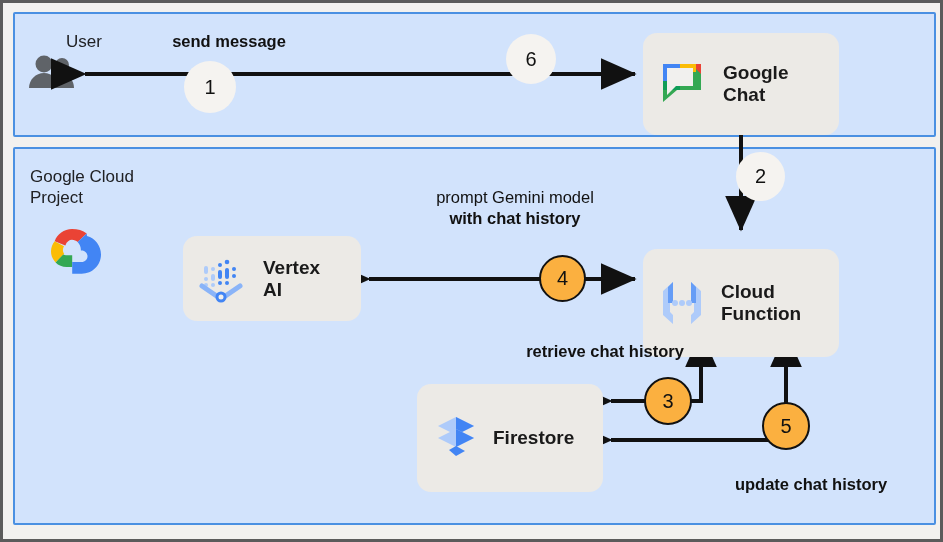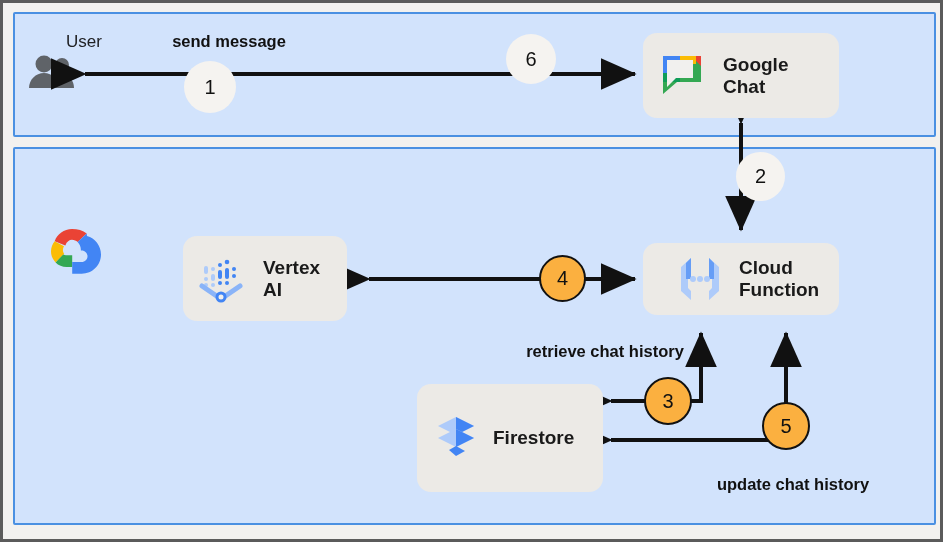--- a/index.html
+++ b/index.html
@@ -10,27 +10,27 @@
   #panel-user{left:10px;top:9px;width:923px;height:125px;}
   #panel-gcp{left:10px;top:144px;width:923px;height:378px;}
 
   .zone-label{position:absolute;font-size:17px;color:#202124;line-height:1.25;white-space:pre-line;}
 
   .node{position:absolute;background:#eceae6;border-radius:14px;box-sizing:border-box;
         display:flex;align-items:center;}
   .node .ico{flex:0 0 auto;display:flex;align-items:center;justify-content:center;}
   .node .ttl{font-size:19px;font-weight:bold;color:#1a1a1a;line-height:1.15;white-space:pre-line;}
 
-  #node-chat{left:640px;top:30px;width:196px;height:85px;}
+  #node-chat{left:640px;top:30px;width:196px;height:102px;}
   #node-chat .ico{width:62px;margin-left:8px;}
   #node-chat .ttl{margin-left:10px;}
-  #node-vertex{left:180px;top:233px;width:164px;height:85px;}
+  #node-vertex{left:180px;top:233px;width:178px;height:85px;}
   #node-vertex .ico{width:62px;margin-left:8px;}
   #node-vertex .ttl{margin-left:10px;}
-  #node-cf{left:640px;top:240px;width:196px;height:72px;padding-left:18px;}
+  #node-cf{left:640px;top:246px;width:196px;height:108px;}
   #node-cf .ico{width:62px;margin-left:8px;}
   #node-cf .ttl{margin-left:8px;}
   #node-fs{left:414px;top:381px;width:186px;height:108px;}
   #node-fs .ico{width:58px;margin-left:10px;}
   #node-fs .ttl{margin-left:8px;}
 
   .flabel{position:absolute;font-size:16.5px;color:#111;line-height:1.3;white-space:pre-line;text-align:center;}
   .flabel.b{font-weight:bold;text-align:center;}
 
   .badge{position:absolute;border-radius:50%;display:flex;align-items:center;justify-content:center;
@@ -43,20 +43,22 @@
 </style>
 </head>
 <body>
 
 <div id="stage">
 
   <div class="panel" id="panel-user"></div>
   <div class="panel" id="panel-gcp"></div>
 
   <div class="zone-label" style="left:19px;top:28px;margin-left:44px;">User</div>
+  <div class="zone-label" style="left:27px;top:163px;">Google Cloud
+Project</div>
 
   <div class="usericon" style="left:24px;top:52px;">
     <svg width="52" height="36" viewBox="0 0 52 36">
       <circle cx="17" cy="9" r="8.5" fill="#5f6368"></circle>
       <path d="M2 33c0-8.3 6.7-15 15-15s15 6.7 15 15z" fill="#5f6368"></path>
       <circle cx="35" cy="10" r="7" fill="#5f6368"></circle>
       <path d="M26 33c0-7 4.5-12.5 10.5-12.5S47 26 47 33z" fill="#5f6368"></path>
     </svg>
   </div>
 
@@ -168,23 +170,27 @@
         <path d="M8 26 L26 17 L44 26 L26 35 z" fill="#aecbfa"></path>
         <path d="M26 17 L44 26 L26 35 z" fill="#4285f4"></path>
         <path d="M19 38 L26 34 L35 39 L26 44 z" fill="#4285f4"></path>
       </svg>
     </span>
     <span class="ttl">Firestore</span>
   </div>
 
   <div class="flabel b" style="left:156px;top:28px;width:140px;">send message</div>
 
+  <div style="position:absolute;left:383px;top:184px;width:258px;text-align:center;">
+    <div class="flabel" style="position:static;width:100%;">prompt Gemini model</div>
+    <div class="flabel b" style="position:static;width:100%;">with chat history</div>
+  </div>
 
   <div class="flabel b" style="left:467px;top:338px;width:270px;">retrieve chat history</div>
-  <div class="flabel b" style="left:690px;top:471px;width:200px;">update chat history</div>
+  <div class="flabel b" style="left:708px;top:471px;width:200px;">update chat history</div>
 
   <div class="badge w" style="left:181px;top:58px;width:52px;height:52px;">1</div>
   <div class="badge w" style="left:503px;top:31px;width:50px;height:50px;">6</div>
   <div class="badge w" style="left:733px;top:149px;width:49px;height:49px;">2</div>
   <div class="badge o" style="left:536px;top:252px;width:47px;height:47px;">4</div>
   <div class="badge o" style="left:641px;top:374px;width:48px;height:48px;">3</div>
   <div class="badge o" style="left:759px;top:399px;width:48px;height:48px;">5</div>
 
 </div>
 

